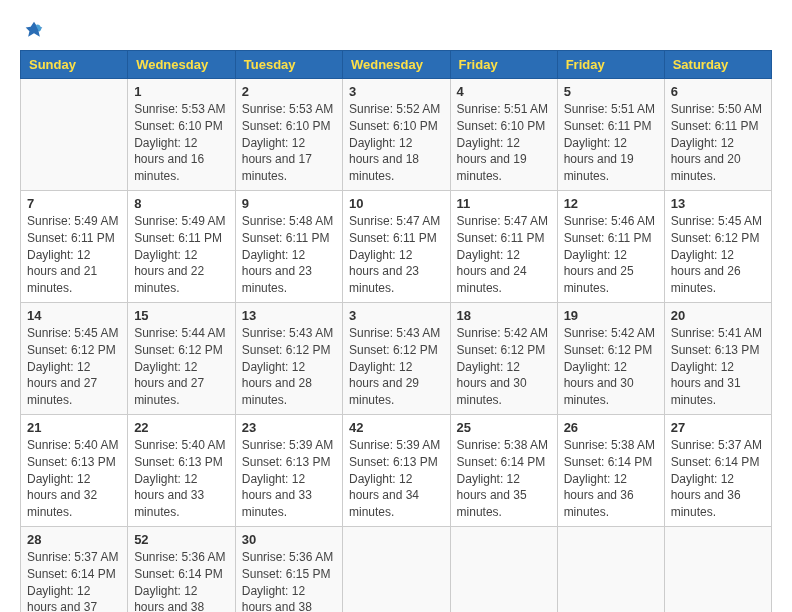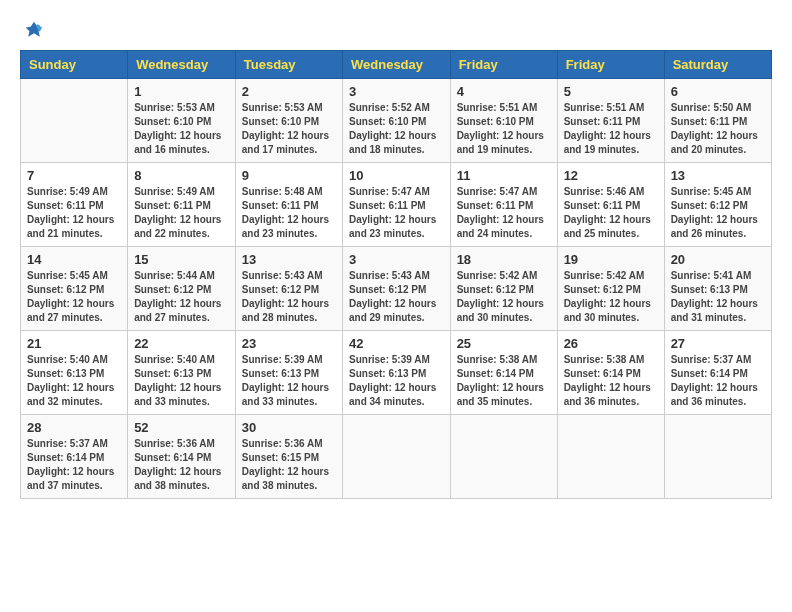--- a/index.html
+++ b/index.html
@@ -77,24 +77,23 @@
       min-height: 80px;
     }
     .day-number {
       font-size: 13px;
       font-weight: bold;
       color: #333;
       display: block;
       margin-bottom: 2px;
     }
     .day-info {
-      font-size: 10px;
+      font-size: 12px;
       color: #444;
       line-height: 1.4;
-      font-weight: bold;
     }
     tr:nth-child(odd) td {
       background-color: #f9f9f9;
     }
     tr:nth-child(even) td {
       background-color: #fff;
     }
     .calendar thead tr th {
       background-color: #2a6db5;
     }

